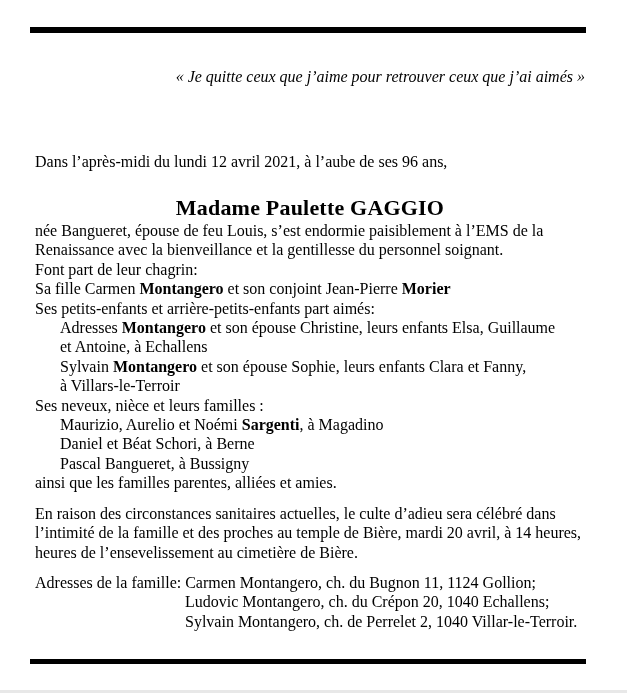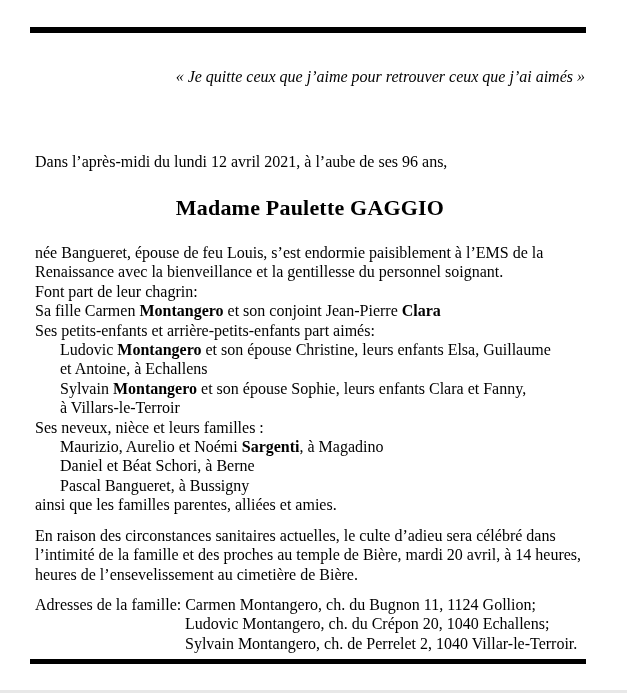--- a/index.html
+++ b/index.html
@@ -51,21 +51,21 @@
     text-align: center;
     font-size: 22px;
     font-weight: bold;
     line-height: 26px;
     letter-spacing: 0.2px;
   }
   .textblock {
     font-size: 16px;
     line-height: 19.4px;
   }
-  #family-block { margin-top: 22px; }
+  #family-block { }
   .para { margin-top: 11px; }
   .line { white-space: nowrap; }
   .line.indent-0 { padding-left: 0; }
   .line.indent-1 { padding-left: 25px; }
   .line.indent-2 { padding-left: 150px; }
   .seg.bold { font-weight: bold; }
 </style>
 </head>
 <body>
 
@@ -76,23 +76,23 @@
     <div class="quote">« Je quitte ceux que j’aime pour retrouver ceux que j’ai aimés »</div>
 
     <div class="intro">Dans l’après-midi du lundi 12 avril 2021, à l’aube de ses 96 ans,</div>
 
     <h1 class="title">Madame Paulette GAGGIO</h1>
 
     <div class="textblock" id="family-block">
         <div class="line indent-0"><span class="seg">née Bangueret, épouse de feu Louis, s’est endormie paisiblement à l’EMS de la</span></div>
         <div class="line indent-0"><span class="seg">Renaissance avec la bienveillance et la gentillesse du personnel soignant.</span></div>
         <div class="line indent-0"><span class="seg">Font part de leur chagrin:</span></div>
-        <div class="line indent-0"><span class="seg">Sa fille Carmen </span><span class="seg bold">Montangero</span><span class="seg"> et son conjoint Jean-Pierre </span><span class="seg bold">Clara</span></div>
+        <div class="line indent-0"><span class="seg">Sa fille Carmen </span><span class="seg bold">Montangero</span><span class="seg"> et son conjoint Jean-Pierre </span><span class="seg bold">Morier</span></div>
         <div class="line indent-0"><span class="seg">Ses petits-enfants et arrière-petits-enfants part aimés:</span></div>
-        <div class="line indent-1"><span class="seg">Ludovic </span><span class="seg bold">Montangero</span><span class="seg"> et son épouse Christine, leurs enfants Elsa, Guillaume</span></div>
+        <div class="line indent-1"><span class="seg">Adresses </span><span class="seg bold">Montangero</span><span class="seg"> et son épouse Christine, leurs enfants Elsa, Guillaume</span></div>
         <div class="line indent-1"><span class="seg">et Antoine, à Echallens</span></div>
         <div class="line indent-1"><span class="seg">Sylvain </span><span class="seg bold">Montangero</span><span class="seg"> et son épouse Sophie, leurs enfants Clara et Fanny,</span></div>
         <div class="line indent-1"><span class="seg">à Villars-le-Terroir</span></div>
         <div class="line indent-0"><span class="seg">Ses neveux, nièce et leurs familles :</span></div>
         <div class="line indent-1"><span class="seg">Maurizio, Aurelio et Noémi </span><span class="seg bold">Sargenti</span><span class="seg">, à Magadino</span></div>
         <div class="line indent-1"><span class="seg">Daniel et Béat Schori, à Berne</span></div>
         <div class="line indent-1"><span class="seg">Pascal Bangueret, à Bussigny</span></div>
         <div class="line indent-0"><span class="seg">ainsi que les familles parentes, alliées et amies.</span></div>
       </div>
 

